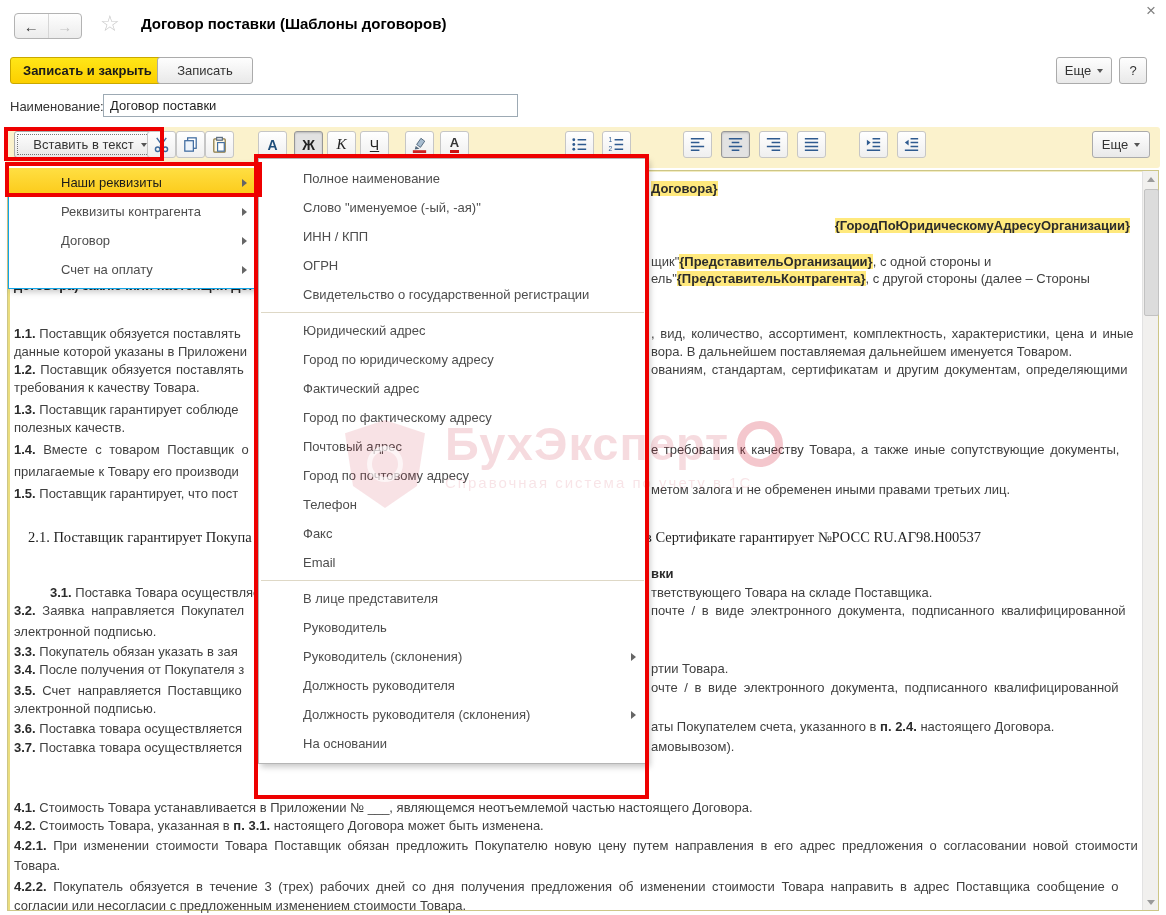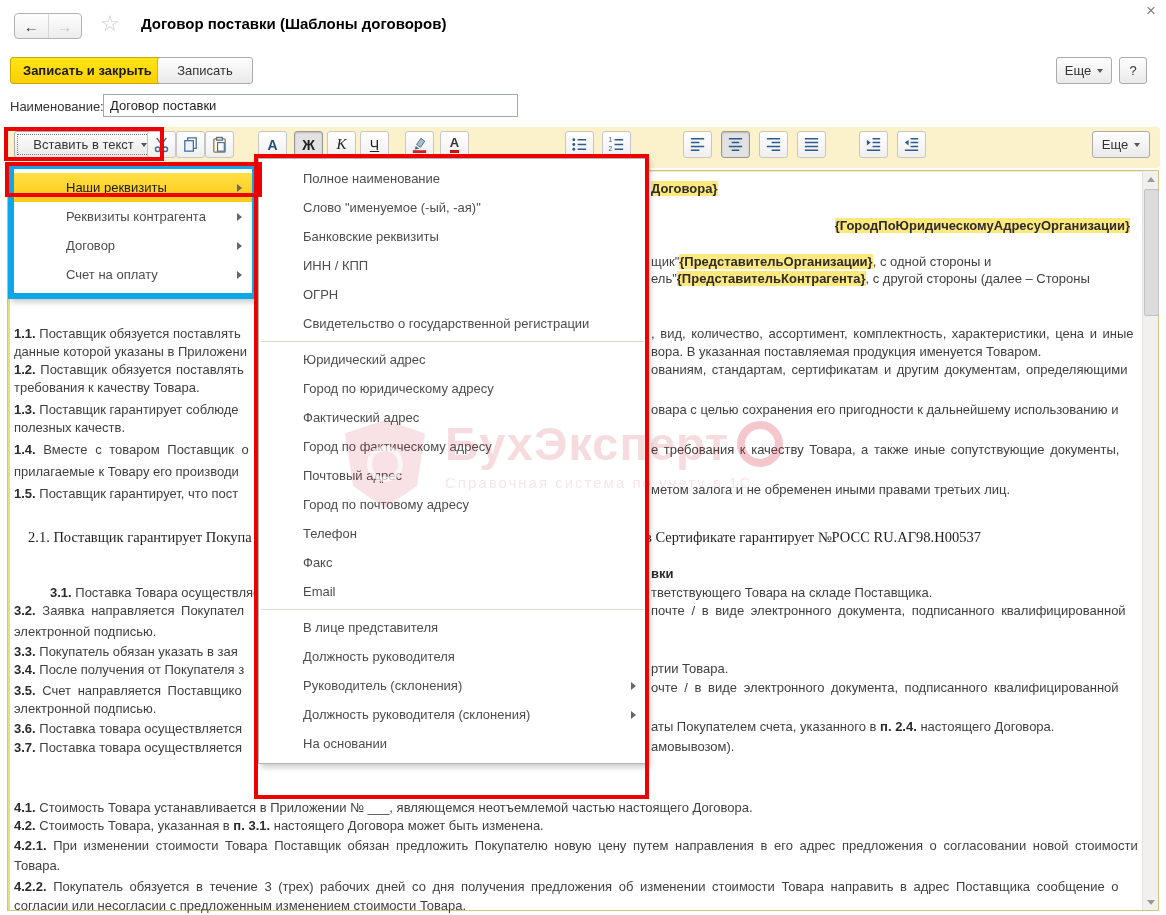--- a/index.html
+++ b/index.html
@@ -65,21 +65,21 @@
   
   #sb{position:absolute;left:1142px;top:171px;width:16px;height:739px;background:#f1f0ee;
       border-left:1px solid #e2e2e2;z-index:6;box-sizing:border-box}
   .sb-btn{position:absolute;left:0;width:16px;height:16px;display:flex;align-items:center;justify-content:center}
   .tri-up{width:0;height:0;border-left:4px solid transparent;border-right:4px solid transparent;border-bottom:5px solid #9a9a9a}
   .tri-dn{width:0;height:0;border-left:4px solid transparent;border-right:4px solid transparent;border-top:5px solid #9a9a9a}
   #sb-thumb{position:absolute;left:1px;top:18px;width:13px;height:125px;background:#dcdcdc;
       border:1px solid #c2c2c2;border-radius:2px}
 
   
-  #menu1{position:absolute;left:8px;top:163px;width:250px;background:#fff;border:6px solid #0ea5e9;
+  #menu1{position:absolute;left:8px;top:163px;width:250px;background:#fff;border:1px solid #0ea5e9;
          box-shadow:3px 3px 6px rgba(0,0,0,.22);padding:4px 0;z-index:20;box-sizing:border-box}
   #menu2{position:absolute;left:258px;top:158px;width:389px;background:#fff;border:1px solid #b5b5b5;
          box-shadow:3px 3px 6px rgba(0,0,0,.22);padding:5px 0;z-index:21;box-sizing:border-box}
   .m-item{height:29px;display:flex;align-items:center;padding:0 12px 0 52px;font-size:13px;
           color:#4d4d4d;position:relative}
   #menu2 .m-item{padding-left:44px}
   .m-item.sel{background:linear-gradient(#ffdf43,#fcc916);color:#1a1a1a}
   .m-arrow{position:absolute;right:10px;width:0;height:0;border-top:4px solid transparent;
            border-bottom:4px solid transparent;border-left:5px solid #666}
   .m-sep{height:1px;background:#ded8c6;margin:3px 2px}
@@ -255,23 +255,22 @@
     <div class="doc-line" style="top: 818px; left: 14px;"><span class="b ">4.2.</span><span class=""> Стоимость Товара, указанная в </span><span class="b ">п. 3.1.</span><span class=""> настоящего Договора может быть изменена.</span></div>
     <div class="doc-line" style="top: 838px; left: 14px; word-spacing: 3px;"><span class="b ">4.2.1.</span><span class=""> При изменении стоимости Товара Поставщик обязан предложить Покупателю новую цену путем направления в его адрес предложения о согласовании новой стоимости</span></div>
     <div class="doc-line" style="top: 858px; left: 14px;"><span class="">Товара.</span></div>
     <div class="doc-line" style="top: 879px; left: 14px; word-spacing: 3px;"><span class="b ">4.2.2.</span><span class=""> Покупатель обязуется в течение 3 (трех) рабочих дней со дня получения предложения об изменении стоимости Товара направить в адрес Поставщика сообщение о</span></div>
     <div class="doc-line" style="top: 898px; left: 14px;"><span class="">согласии или несогласии с предложенным изменением стоимости Товара.</span></div>
     <div class="doc-line" style="top: 181px; left: 651px;"><span class="b h">Договора}</span></div>
     <div class="doc-line" style="top: 218px; right: 36px;"><span class="b h">{ГородПоЮридическомуАдресуОрганизации}</span></div>
     <div class="doc-line" style="top: 254px; left: 651px;"><span class="">щик"</span><span class="b h">{ПредставительОрганизации}</span><span class="">, с одной стороны и</span></div>
     <div class="doc-line" style="top: 271px; left: 651px;"><span class="">ель"</span><span class="b h">{ПредставительКонтрагента}</span><span class="">, с другой стороны (далее – Стороны</span></div>
     <div class="doc-line" style="top: 326px; left: 651px; word-spacing: 2px;"><span class="">, вид, количество, ассортимент, комплектность, характеристики, цена и иные</span></div>
-    <div class="doc-line" style="top: 344px; left: 651px;"><span class="">вора. В указанная поставляемая продукция именуется Товаром.</span></div>
+    <div class="doc-line" style="top: 344px; left: 651px;"><span class="">вора. В дальнейшем поставляемая дальнейшем именуется Товаром.</span></div>
     <div class="doc-line" style="top: 362px; left: 651px; word-spacing: 2px;"><span class="">ованиям, стандартам, сертификатам и другим документам, определяющими</span></div>
-    <div class="doc-line" style="top: 402px; left: 651px;"><span class="">овара с целью сохранения его пригодности к дальнейшему использованию и</span></div>
     <div class="doc-line" style="top: 442px; left: 651px; word-spacing: 2px;"><span class="">е требования к качеству Товара, а также иные сопутствующие документы,</span></div>
     <div class="doc-line" style="top: 482px; left: 651px;"><span class="">метом залога и не обременен иными правами третьих лиц.</span></div>
     <div class="doc-line serif" style="top: 530px; left: 645px;"><span class="">в Сертификате гарантирует №РОСС RU.АГ98.Н00537</span></div>
     <div class="doc-line" style="top: 566px; left: 651px;"><span class="b ">вки</span></div>
     <div class="doc-line" style="top: 585px; left: 651px;"><span class="">тветствующего Товара на складе Поставщика.</span></div>
     <div class="doc-line" style="top: 603px; left: 651px; word-spacing: 3px;"><span class="">почте / в виде электронного документа, подписанного квалифицированной</span></div>
     <div class="doc-line" style="top: 661px; left: 651px;"><span class="">ртии Товара.</span></div>
     <div class="doc-line" style="top: 680px; left: 651px; word-spacing: 3px;"><span class="">очте / в виде электронного документа, подписанного квалифицированной</span></div>
     <div class="doc-line" style="top: 719px; left: 651px;"><span class="">аты Покупателем счета, указанного в </span><span class="b ">п. 2.4.</span><span class=""> настоящего Договора.</span></div>
     <div class="doc-line" style="top: 739px; left: 651px;"><span class="">амовывозом).</span></div>
@@ -306,23 +305,20 @@
   </div>
 
 <div id="menu2">
     <div class="m-item">
       <span>Полное наименование</span>
     </div>
     <div class="m-item">
       <span>Слово "именуемое (-ый, -ая)"</span>
     </div>
     <div class="m-item">
-      <span>Банковские реквизиты</span>
-    </div>
-    <div class="m-item">
       <span>ИНН / КПП</span>
     </div>
     <div class="m-item">
       <span>ОГРН</span>
     </div>
     <div class="m-item">
       <span>Свидетельство о государственной регистрации</span>
     </div>
     <div class="m-sep"></div>
     <div class="m-item">
@@ -350,25 +346,28 @@
       <span>Факс</span>
     </div>
     <div class="m-item">
       <span>Email</span>
     </div>
     <div class="m-sep"></div>
     <div class="m-item">
       <span>В лице представителя</span>
     </div>
     <div class="m-item">
+      <span>Руководитель</span>
+    </div>
+    <div class="m-item">
+      <span>Руководитель (склонения)</span>
+      <span class="m-arrow"></span>
+    </div>
+    <div class="m-item">
       <span>Должность руководителя</span>
-    </div>
-    <div class="m-item">
-      <span>Руководитель (склонения)</span>
-      <span class="m-arrow"></span>
     </div>
     <div class="m-item">
       <span>Должность руководителя (склонения)</span>
       <span class="m-arrow"></span>
     </div>
     <div class="m-item">
       <span>На основании</span>
     </div>
   </div>
 

